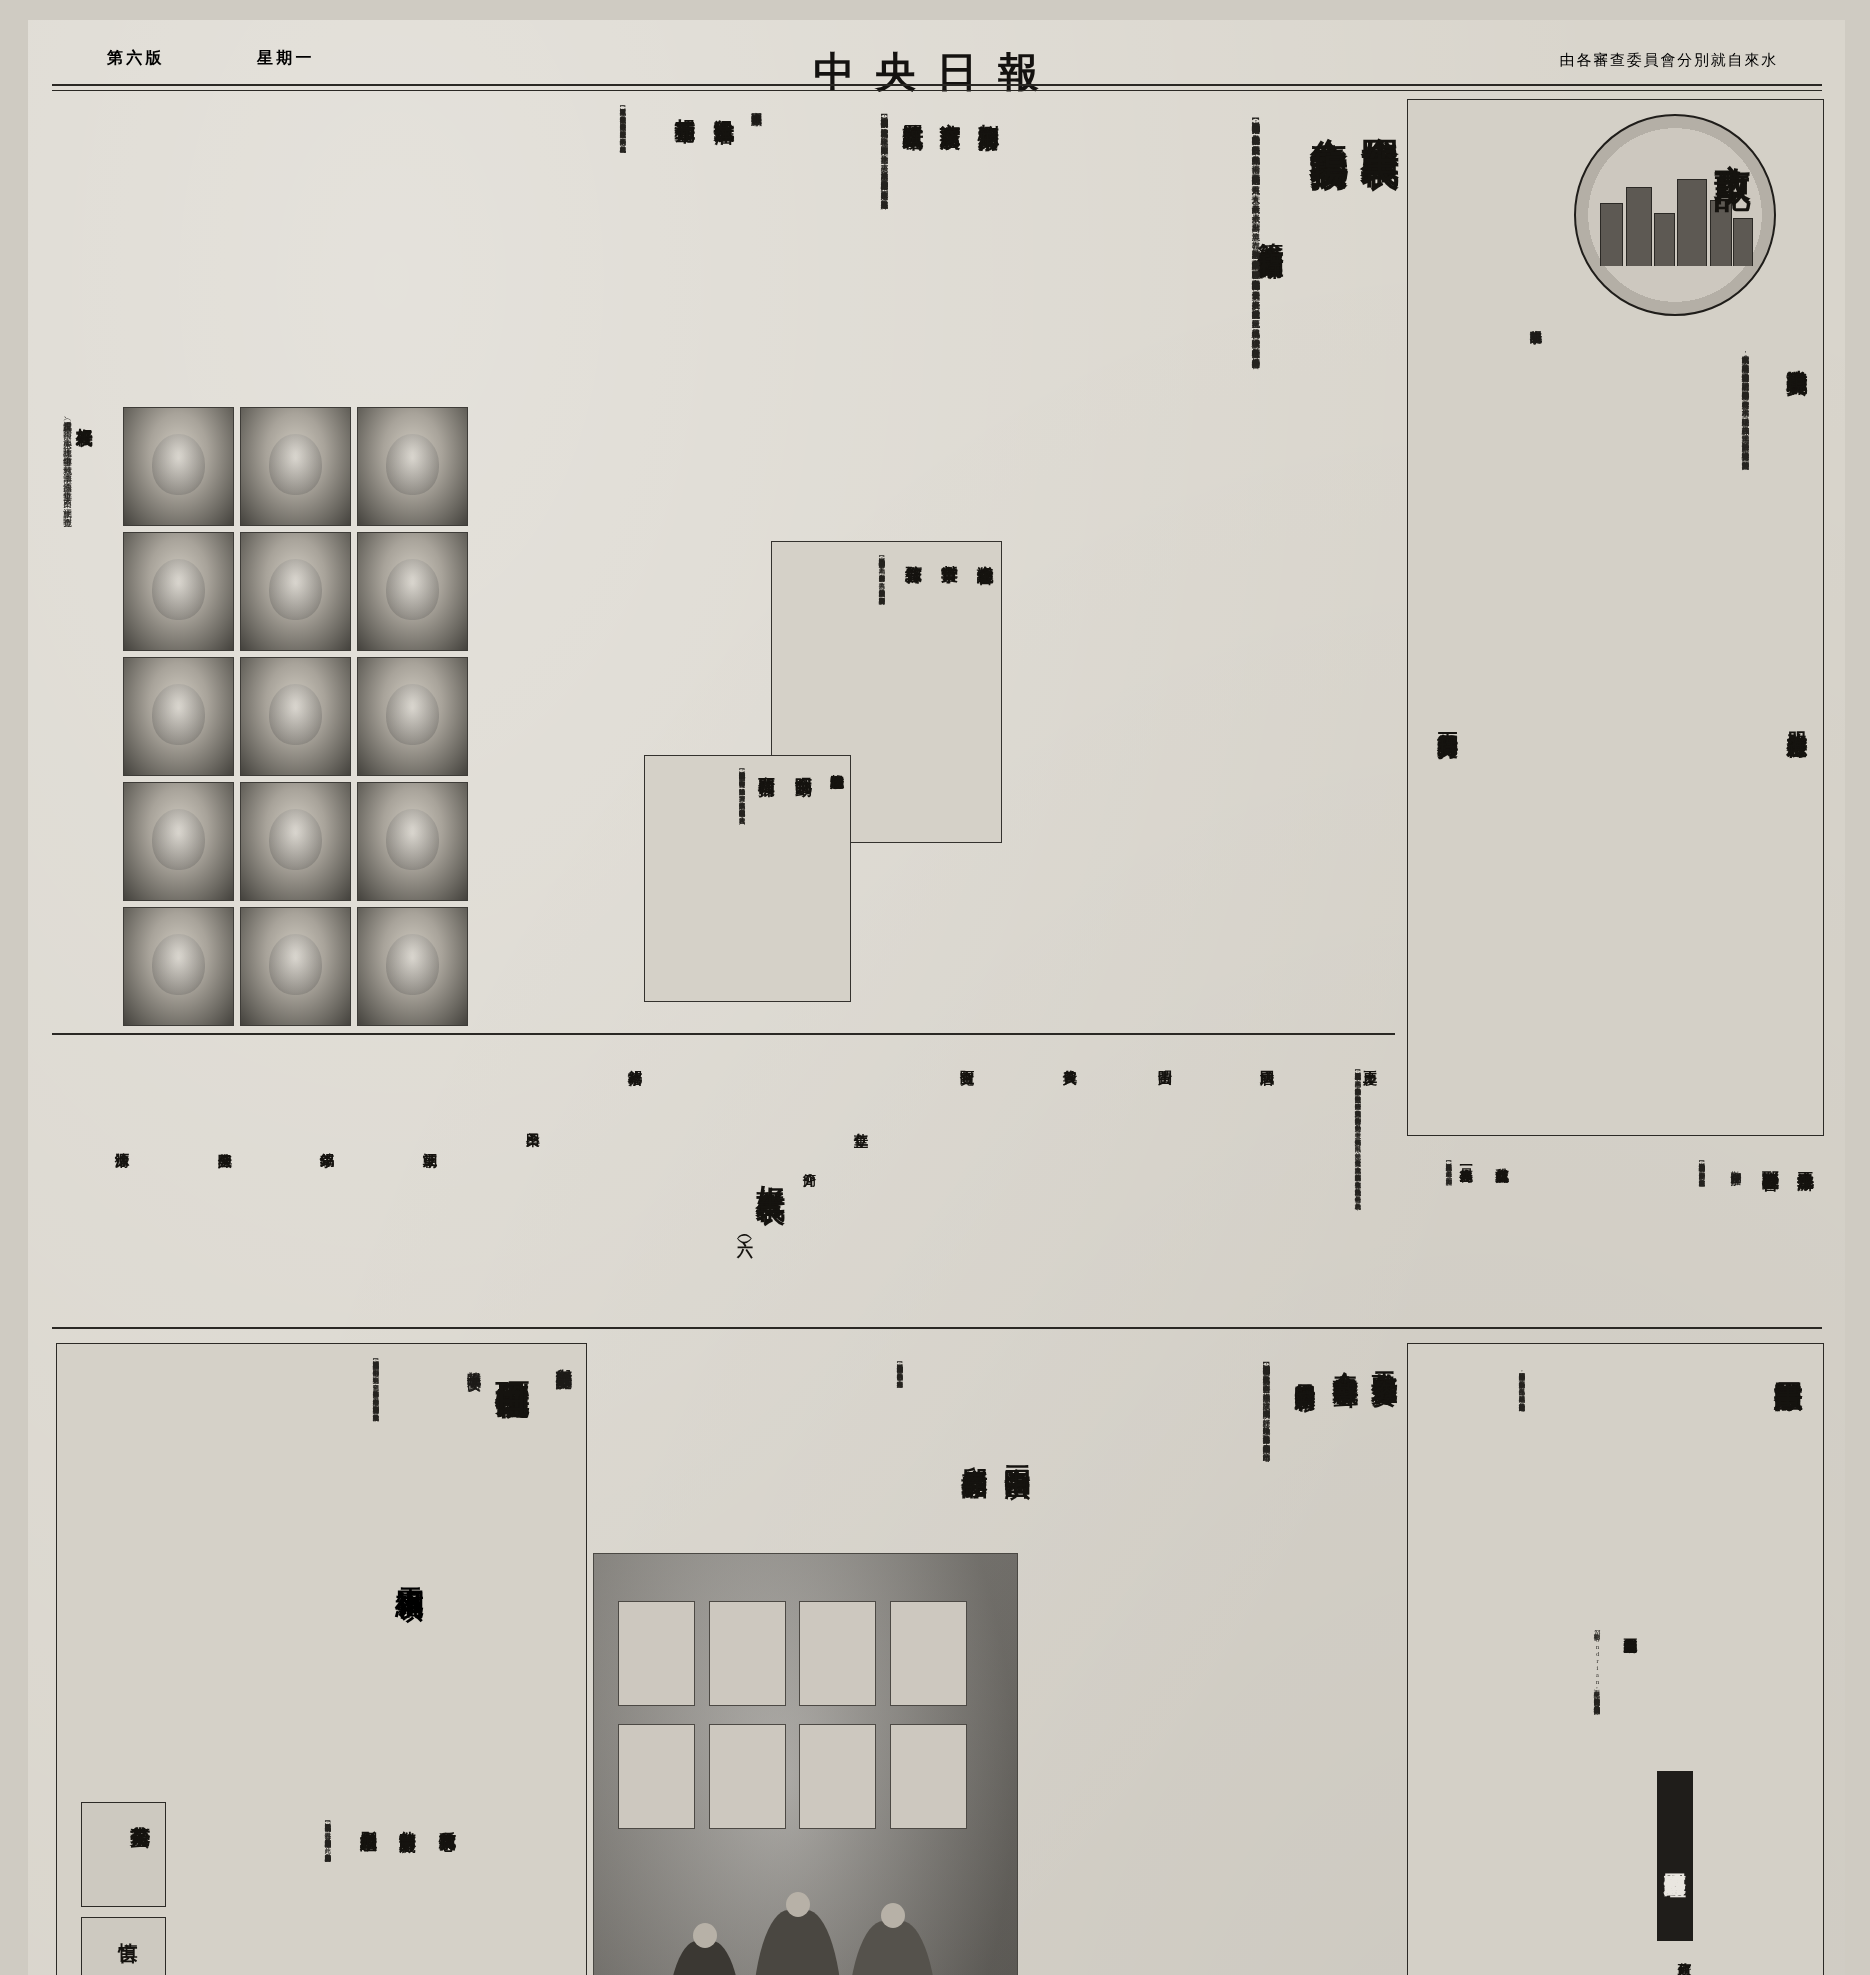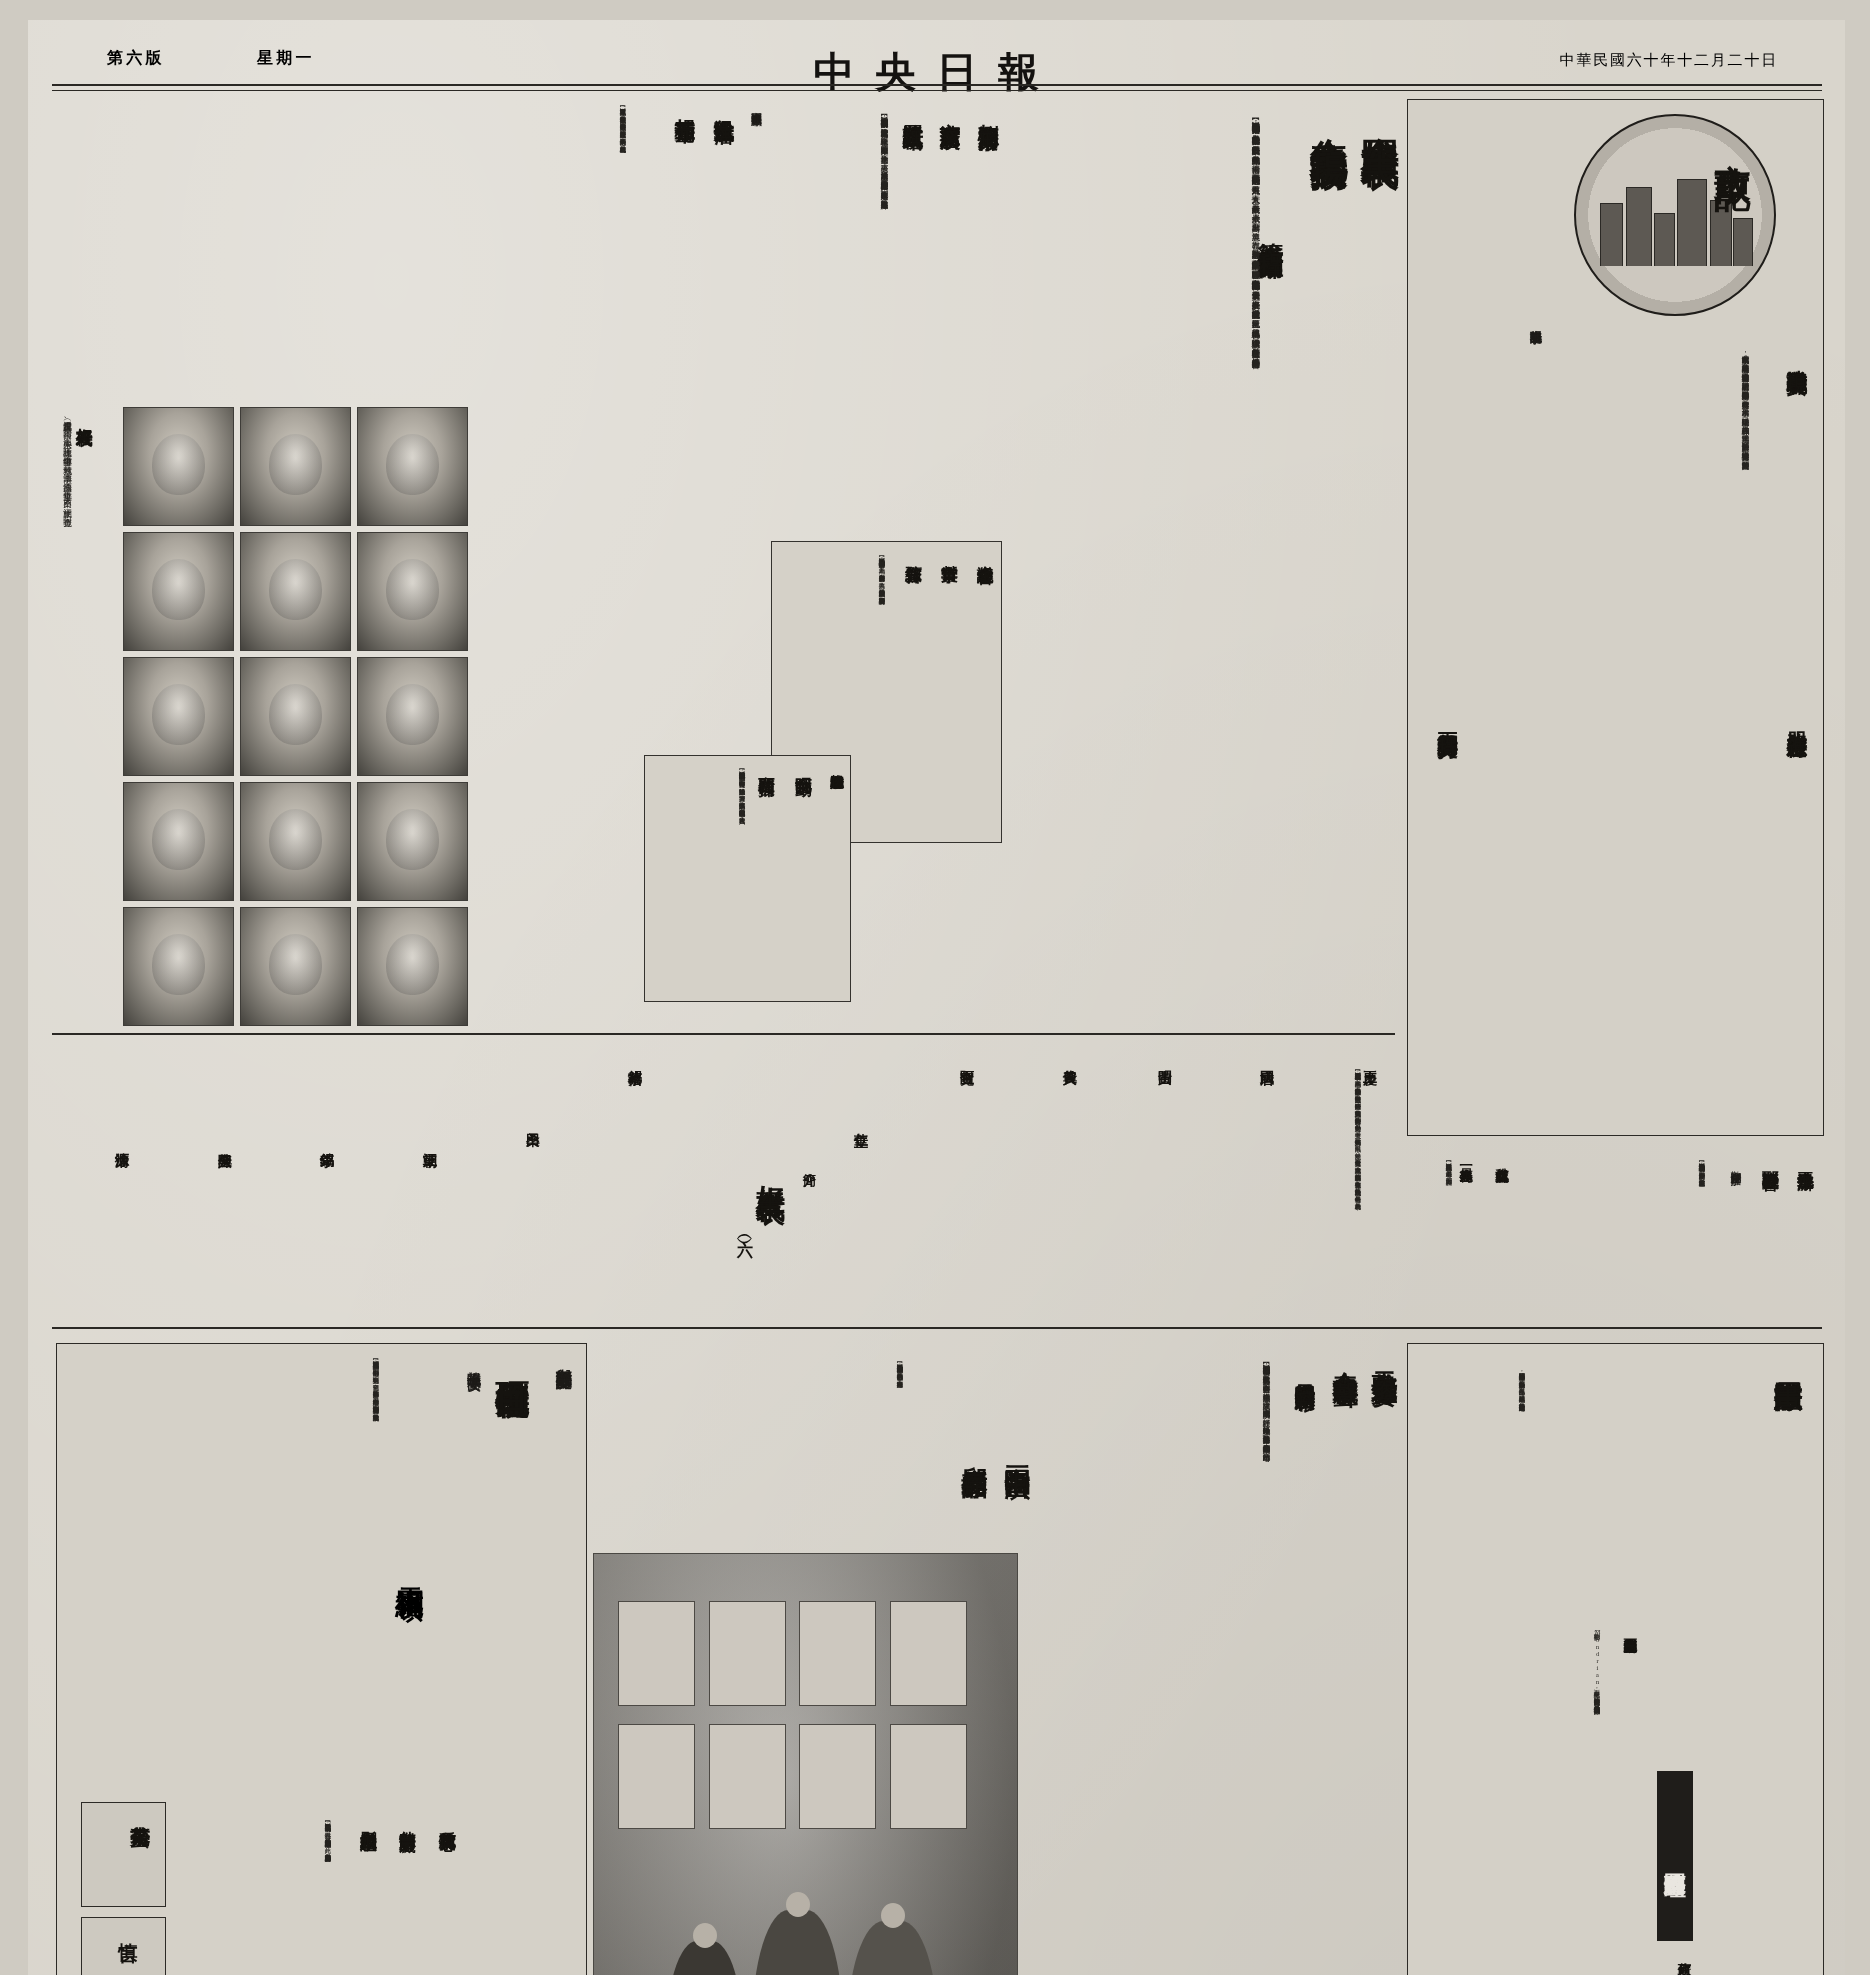--- a/index.html
+++ b/index.html
@@ -131,21 +131,21 @@
 </head>
 <body>
 
 <div class="page">
   <div class="sheet">
 
     <div class="masthead">
       <div class="mast-left-a">第六版</div>
       <div class="mast-left-b">星期一</div>
       <div class="mast-title">中央日報</div>
-      <div class="mast-right">中華民國六十年十二月二十日</div>
+      <div class="mast-right">由各審查委員會分別就自來水</div>
     </div>
     <div class="rule" style="left:24px; top:64px; width:1770px; height:2px;"></div>
     <div class="rule" style="left:24px; top:70px; width:1770px; height:0.8px;"></div>
 
     <div class="box" style="left:1379px; top:79px; width:415px; height:1035px; background:#d4d0c7;">
 
       <div class="logo-circle" style="left:166px; top:14.2px; width:198px; height:198px;">
         <div class="skyline" style="left:16px; top:59px; width:166px; height:91px;">
           <div class="bldg" style="left:8px;  top:28px;  width:21.3px;  height:63px;"></div>
           <div class="bldg" style="left:34px;  top:12px;  width:24px;  height:79px;"></div>

